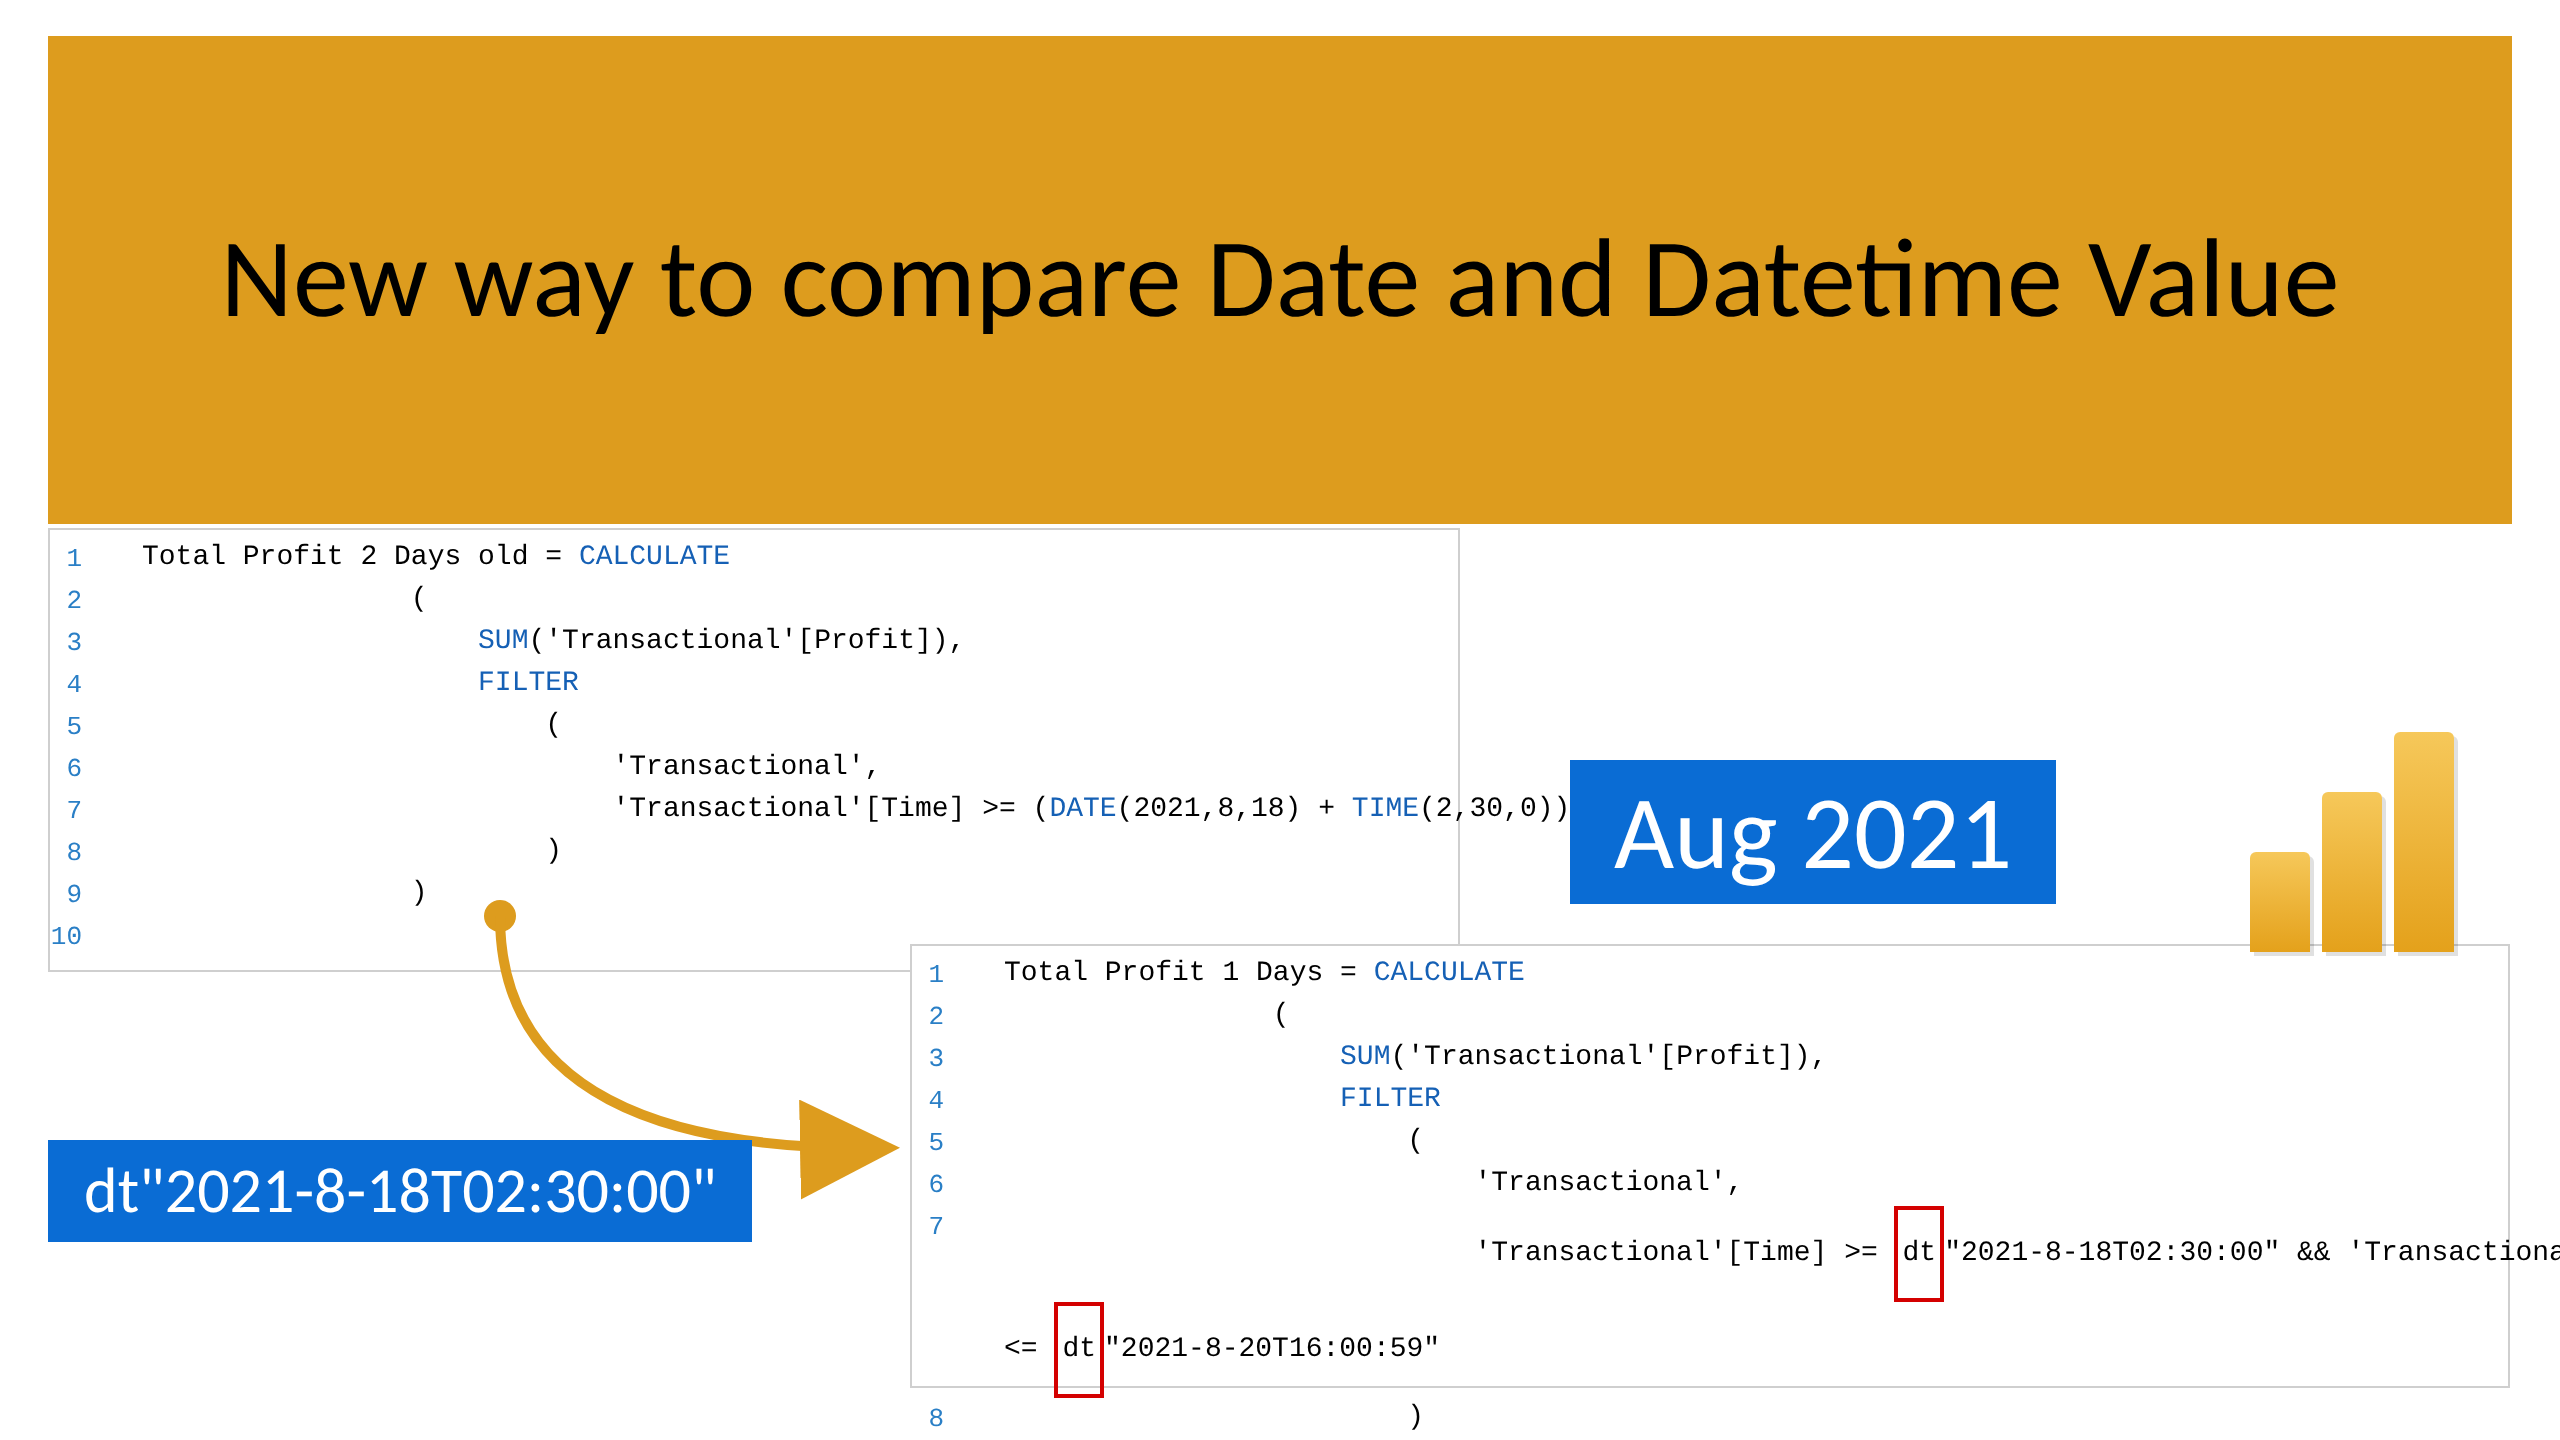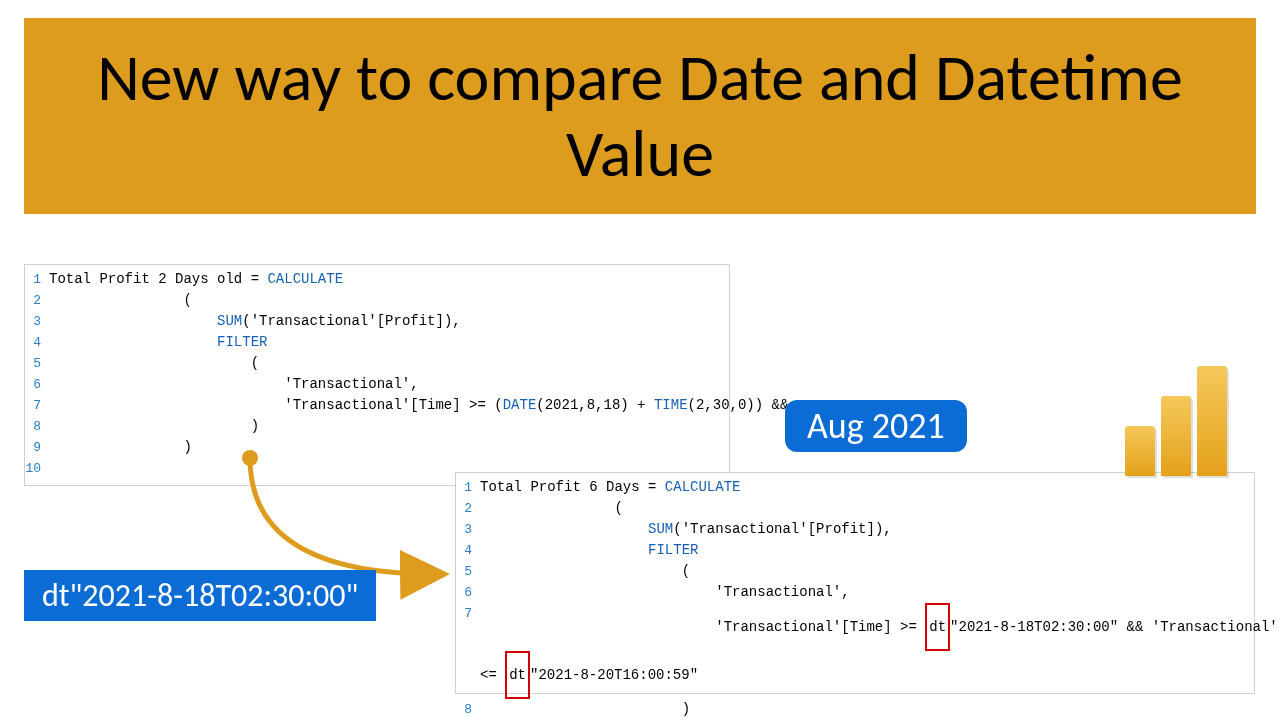--- a/index.html
+++ b/index.html
@@ -9,28 +9,28 @@
     background: #ffffff;
     font-family: "Segoe UI", Calibri, Arial, sans-serif;
     position: relative;
     overflow: hidden;
   }
   .title-banner {
     position: absolute;
     left: 24px;
     top: 18px;
     width: 1232px;
-    height: 196px;
+    height: 244px;
     background: #dd9c1e;
     display: flex;
     align-items: center;
     justify-content: center;
     text-align: center;
     color: #000;
-    font-size: 66px;
+    font-size: 56px;
     line-height: 1.15;
     font-weight: 400;
     padding: 8px 40px;
   }
   .code-box {
     position: absolute;
     background: #ffffff;
     border: 1px solid #cfcfcf;
     font-family: Consolas, "Courier New", monospace;
     font-size: 14px;
@@ -41,38 +41,38 @@
   .code-box.two { left: 455px; top: 472px; width: 800px; height: 222px; }
   .code-line { display: flex; align-items: flex-start; line-height: 21px; white-space: nowrap; }
   .ln {
     width: 24px;
     text-align: right;
     color: #2A7FC6;
     padding-right: 8px;
     flex-shrink: 0;
     font-size: 13px;
   }
-  .code-text { white-space: pre; }
+  .code-text { white-space: pre; margin-left: 22px; }
   .kw { color: #1560B5; }
   .red-box {
     border: 2px solid #d40000;
     padding: 13px 2px;
     display: inline-block;
     line-height: 18px;
   }
   .blue-pill {
     position: absolute;
     background: #0a6cd4;
     color: #fff;
     font-size: 32px;
     padding: 6px 18px;
     font-weight: 400;
   }
   .blue-pill.dt { left: 24px; top: 570px; }
-  .blue-pill.month { left: 785px; top: 400px; font-size: 36px; padding: 4px 22px; border-radius: 12px; }
+  .blue-pill.month { left: 785px; top: 380px; font-size: 52px; padding: 4px 22px; }
   .pbi-logo {
     position: absolute;
     right: 44px;
     top: 356px;
     width: 120px;
     height: 120px;
     display: flex;
     align-items: flex-end;
     justify-content: center;
   }
@@ -141,21 +141,21 @@
     </div>
   <div class="code-line">
       <span class="ln">10</span>
       <span class="code-text"> </span>
     </div>
 </div>
 
 <div class="code-box two">
   <div class="code-line">
       <span class="ln">1</span>
-      <span class="code-text"><span>Total Profit 6 Days = </span><span class="kw">CALCULATE</span></span>
+      <span class="code-text"><span>Total Profit 1 Days = </span><span class="kw">CALCULATE</span></span>
     </div>
   <div class="code-line">
       <span class="ln">2</span>
       <span class="code-text">                (</span>
     </div>
   <div class="code-line">
       <span class="ln">3</span>
       <span class="code-text"><span>                    </span><span class="kw">SUM</span><span>('Transactional'[Profit]),</span></span>
     </div>
   <div class="code-line">

